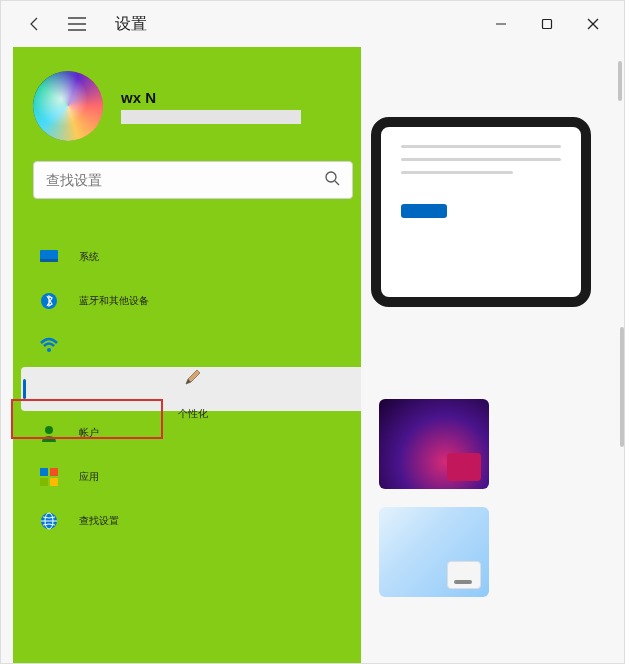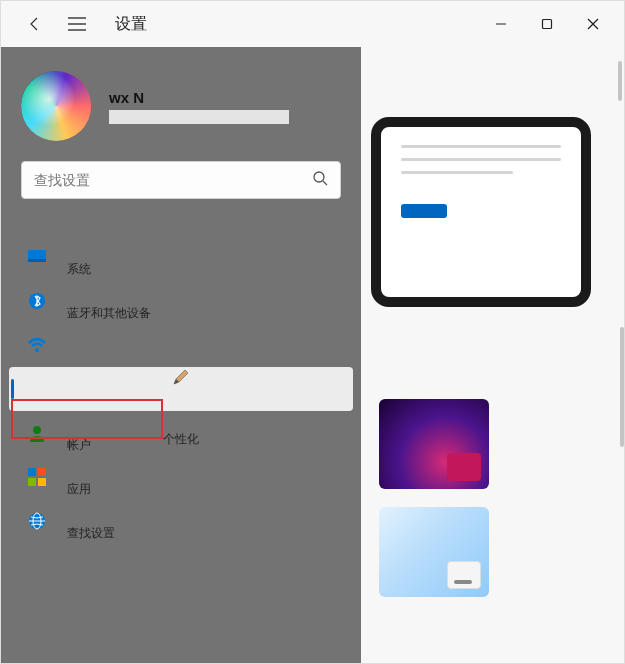--- a/index.html
+++ b/index.html
@@ -52,25 +52,25 @@
       width: 46px;
       height: 32px;
       display: flex;
       align-items: center;
       justify-content: center;
       cursor: pointer;
       color: #222;
     }
     .sidebar {
       position: absolute;
-      left: 0;
+      left: 12px;
       top: 46px;
       width: 360px;
       height: 618px;
-      background: #737373;
+      background: #84cc16;
       padding: 0;
     }
     .profile {
       display: flex;
       align-items: center;
       padding: 24px 20px 20px 20px;
       gap: 18px;
     }
     .avatar {
       width: 70px;
@@ -158,23 +158,22 @@
     }
     .nav-icon {
       width: 20px;
       height: 20px;
       display: flex;
       align-items: center;
       justify-content: center;
       flex-shrink: 0;
     }
     .nav-label {
-      font-size: 12px;
+      font-size: 10px;
       color: #222;
-      margin-top: 24px;
     }
     .highlight {
       position: absolute;
       border: 2px solid #d83131;
       left: 10px;
       top: 398px;
       width: 152px;
       height: 40px;
       pointer-events: none;
     }

